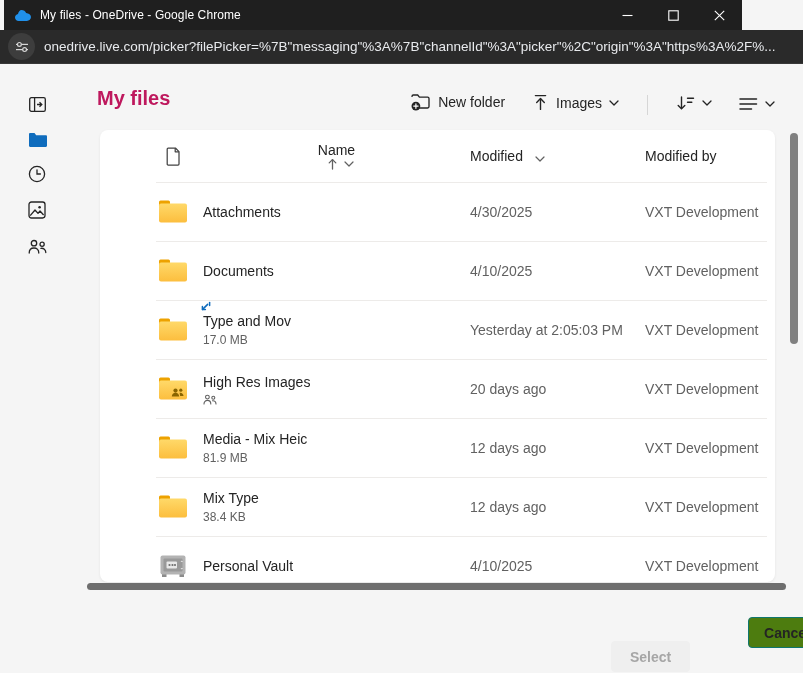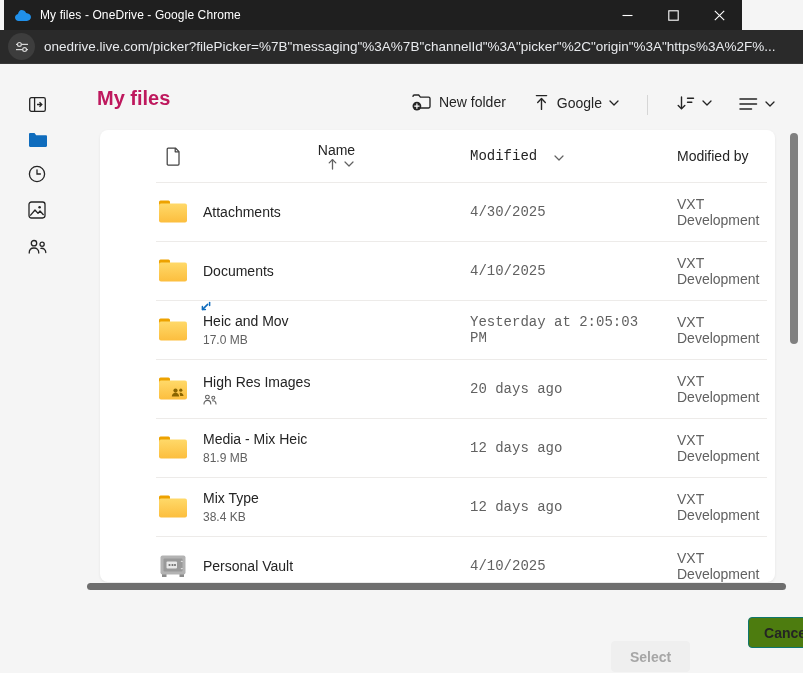--- a/index.html
+++ b/index.html
@@ -36,22 +36,22 @@
 
   
   .card { position:absolute; left:100px; top:66px; width:675px; height:452px;
     background:#FFFFFF; border-radius:8px; overflow:hidden; box-shadow:0 1px 3px rgba(0,0,0,.07); }
   .thead, .row { display:flex; align-items:center; padding-left:58px; position:relative; }
   .thead { height:52px; font-size:14px; color:#242424; }
   .row { height:59px; cursor:pointer; }
   .row::before { content:""; position:absolute; left:56px; right:8px; top:0; height:1px; background:#EDEBE9; }
   .cell-icon { width:45px; display:flex; align-items:center; }
   .cell-name { width:267px; display:flex; flex-direction:column; justify-content:center; }
-  .cell-mod  { width:175px; font-size:14px; color:#616161;font-family:Liberation Mono, monospace; }
-  .cell-by   { flex:1; font-size:14px; color:#616161;margin-left:32px; }
+  .cell-mod  { width:175px; font-size:14px; color:#616161; }
+  .cell-by   { flex:1; font-size:14px; color:#616161; }
   .name-line { font-size:14px; color:#242424; line-height:18px; position:relative; align-self:flex-start; }
   .file-size { font-size:12px; color:#616161; line-height:16px; margin-top:2px; }
   .hdr-arrows { display:inline-flex; align-items:center; gap:7px; margin-left:8px; vertical-align:-1px; }
   .recent-ind { position:absolute; left:-5px; top:-11px; }
   .shared-ind { margin-top:3px; display:flex; }
 
   
   .v-scroll { position:absolute; left:790px; top:69px; width:8px; height:211px;
     background:#808080; border-radius:4px; cursor:pointer; }
   .h-scroll { position:absolute; left:87px; top:519px; width:699px; height:7px;
@@ -172,21 +172,21 @@
         <span>New folder</span>
       </div>
       <div class="tb-btn">
         <svg width="17" height="17" viewBox="0 0 17 17">
           <g fill="none" stroke="#242424" stroke-width="1.4" stroke-linecap="round" stroke-linejoin="round">
             <line x1="3.4" y1="1.6" x2="13.6" y2="1.6"></line>
             <line x1="8.5" y1="15.4" x2="8.5" y2="5"></line>
             <path d="M4.7 8.4 L8.5 4.6 L12.3 8.4"></path>
           </g>
         </svg>
-        <span>Google</span>
+        <span>Images</span>
         <svg width="10" height="6" viewBox="0 0 10 6">
             <path d="M1 1 L5 5 L9 1" fill="none" stroke="#242424" stroke-width="1.3" stroke-linecap="round" stroke-linejoin="round"></path>
           </svg>
       </div>
       <div class="tb-divider"></div>
       <div class="tb-btn">
         <svg width="19" height="16" viewBox="0 0 19 16">
           <g fill="none" stroke="#242424" stroke-width="1.4" stroke-linecap="round" stroke-linejoin="round">
             <line x1="5.5" y1="2" x2="5.5" y2="13.6"></line>
             <path d="M2.2 10.4 L5.5 13.7 L8.8 10.4"></path>
@@ -287,21 +287,21 @@
           <span class="name-line">
             <span class="recent-ind">
               <svg width="13" height="13" viewBox="0 0 13 13">
                   <g fill="none" stroke="#0F6CBD" stroke-width="1.5" stroke-linecap="round" stroke-linejoin="round">
                     <path d="M9.6 3.4 L4.6 8.4"></path>
                     <path d="M4.4 5.6 L4.4 8.6 L7.4 8.6"></path>
                     <path d="M11.6 4.6 L11.6 1.6"></path>
                   </g>
                 </svg>
             </span>
-            <span>Heic and Mov</span>
+            <span>Type and Mov</span>
           </span>
           <span class="file-size">17.0 MB</span>
         </span>
         <span class="cell-mod">Yesterday at 2:05:03 PM</span>
         <span class="cell-by">VXT Development</span>
       </div>
 
       <div class="row">
         <span class="cell-icon">
           <svg width="30" height="25" viewBox="0 0 30 25">

